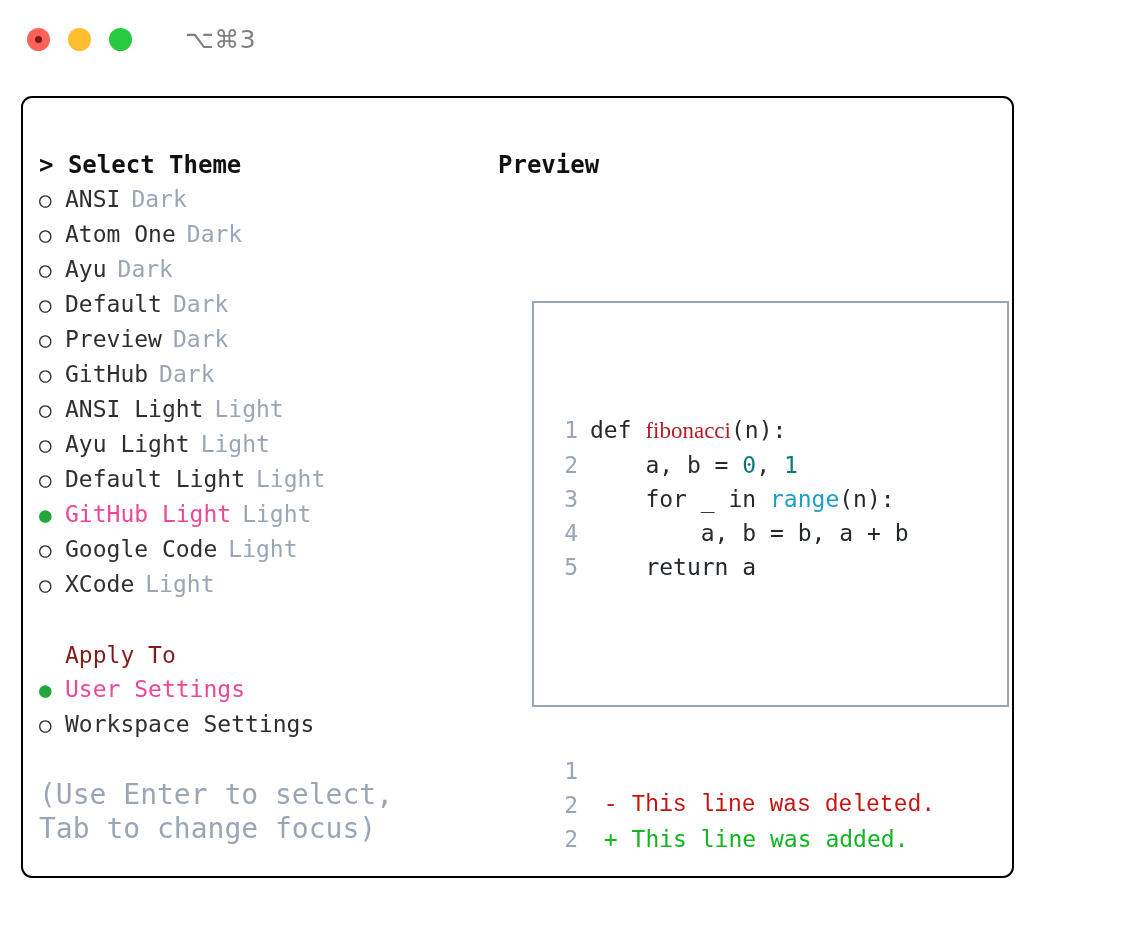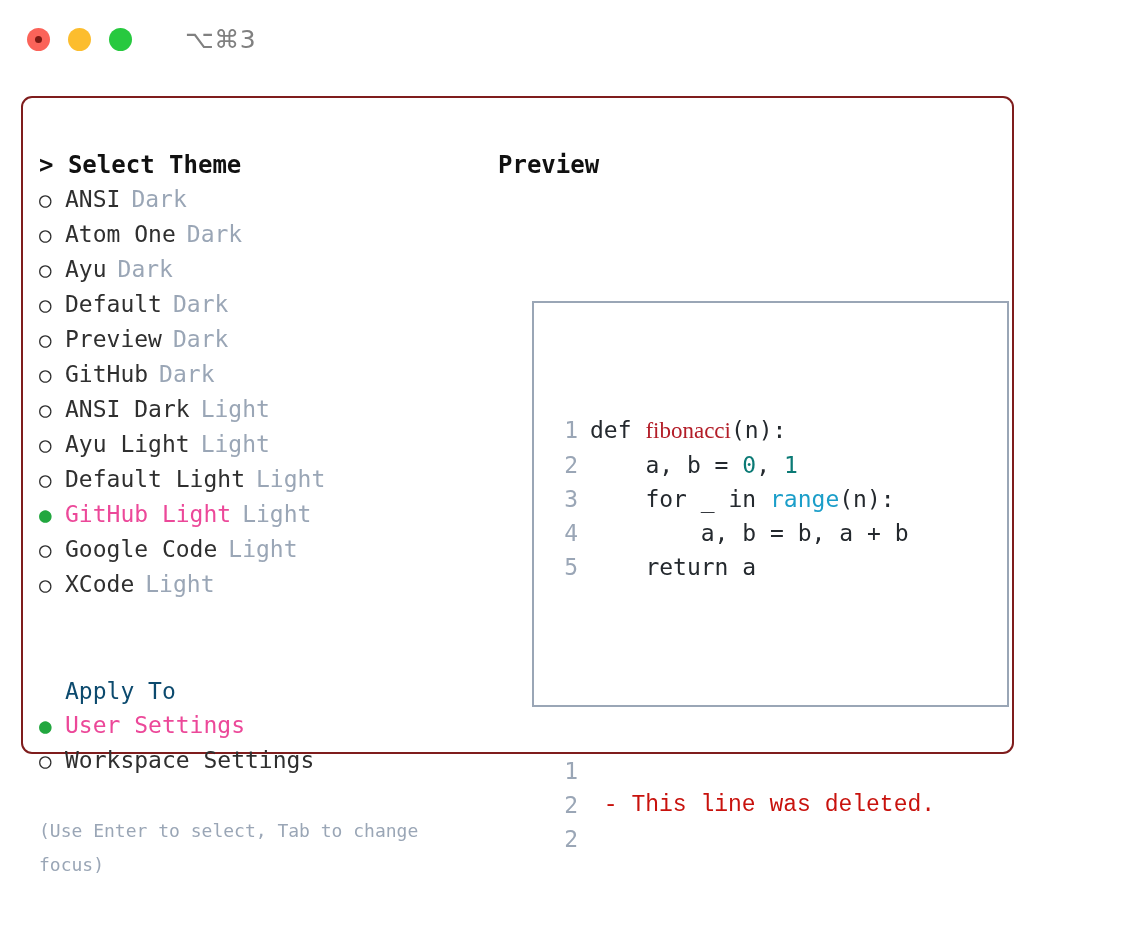--- a/index.html
+++ b/index.html
@@ -68,22 +68,22 @@
     letter-spacing: 0.5px;
     font-family: "DejaVu Sans", "Liberation Sans", sans-serif;
   }
 
   
   .panel {
     position: absolute;
     left: 21px;
     top: 96px;
     width: 993px;
-    height: 658px;
-    border: 2px solid #7f1d1d;
+    height: 782px;
+    border: 2px solid #000000;
     border-radius: 11px;
     box-sizing: border-box;
     background: #ffffff;
   }
 
   
   .col-left {
     position: absolute;
     left: 16px;
     top: 50px;
@@ -127,29 +127,28 @@
   .row-tag {
     color: #9aa6b6;
     margin-left: 11px;
   }
 
   .spacer { height: 36px; }
 
   .apply-title {
     font-size: 23px;
     line-height: 34px;
-    color: #0c4a6e;
+    color: #7f1d1d;
     padding-left: 26px;
     white-space: pre;
-    margin-top: 36px;
   }
 
   .hint {
     margin-top: 36px;
-    font-size: 18px;
+    font-size: 28px;
     line-height: 34px;
     color: #9aa6b6;
     width: 400px;
     white-space: pre-wrap;
   }
 
   
   .preview-box {
     position: absolute;
     left: 509px;
@@ -207,21 +206,21 @@
 
     <div class="col-left">
       <div class="section-title">&gt; Select Theme</div>
       <div class="list" id="theme-list">
           <div class="list-row"><span class="bullet">○</span><span class="row-label">ANSI</span><span class="row-tag">Dark</span></div>
           <div class="list-row"><span class="bullet">○</span><span class="row-label">Atom One</span><span class="row-tag">Dark</span></div>
           <div class="list-row"><span class="bullet">○</span><span class="row-label">Ayu</span><span class="row-tag">Dark</span></div>
           <div class="list-row"><span class="bullet">○</span><span class="row-label">Default</span><span class="row-tag">Dark</span></div>
           <div class="list-row"><span class="bullet">○</span><span class="row-label">Preview</span><span class="row-tag">Dark</span></div>
           <div class="list-row"><span class="bullet">○</span><span class="row-label">GitHub</span><span class="row-tag">Dark</span></div>
-          <div class="list-row"><span class="bullet">○</span><span class="row-label">ANSI Dark</span><span class="row-tag">Light</span></div>
+          <div class="list-row"><span class="bullet">○</span><span class="row-label">ANSI Light</span><span class="row-tag">Light</span></div>
           <div class="list-row"><span class="bullet">○</span><span class="row-label">Ayu Light</span><span class="row-tag">Light</span></div>
           <div class="list-row"><span class="bullet">○</span><span class="row-label">Default Light</span><span class="row-tag">Light</span></div>
           <div class="list-row"><span class="bullet sel">●</span><span class="row-label sel">GitHub Light</span><span class="row-tag">Light</span></div>
           <div class="list-row"><span class="bullet">○</span><span class="row-label">Google Code</span><span class="row-tag">Light</span></div>
           <div class="list-row"><span class="bullet">○</span><span class="row-label">XCode</span><span class="row-tag">Light</span></div>
         </div>
 
       <div class="spacer"></div>
 
       <div class="apply-title">Apply To</div>
@@ -234,18 +233,18 @@
     </div>
 
     <div class="col-right">
       <div class="section-title plain">Preview</div>
     </div>
 
     <div class="preview-box">
       <div class="code">
         <div id="code-block"><div class="code-row"><span class="lineno">1</span><span class="codetext"><span class="tok-kw">def </span><span class="tok-fn">fibonacci</span><span class="tok-plain">(n):</span></span></div><div class="code-row"><span class="lineno">2</span><span class="codetext"><span class="tok-plain">    a, b = </span><span class="tok-num">0</span><span class="tok-plain">, </span><span class="tok-num">1</span></span></div><div class="code-row"><span class="lineno">3</span><span class="codetext"><span class="tok-plain">    for _ in </span><span class="tok-call">range</span><span class="tok-plain">(n):</span></span></div><div class="code-row"><span class="lineno">4</span><span class="codetext"><span class="tok-plain">        a, b = b, a + b</span></span></div><div class="code-row"><span class="lineno">5</span><span class="codetext"><span class="tok-plain">    return a</span></span></div></div>
         <div class="blank-row"></div>
-        <div id="diff-block"><div class="code-row"><span class="lineno">1</span></div><div class="code-row"><span class="lineno">2</span><span class="diff-del"> - This line was deleted.</span></div><div class="code-row"><span class="lineno">2</span></div></div>
+        <div id="diff-block"><div class="code-row"><span class="lineno">1</span></div><div class="code-row"><span class="lineno">2</span><span class="diff-del"> - This line was deleted.</span></div><div class="code-row"><span class="lineno">2</span><span class="diff-add"> + This line was added.</span></div></div>
       </div>
     </div>
 
   </div>
 </div>
 
 </body></html>

